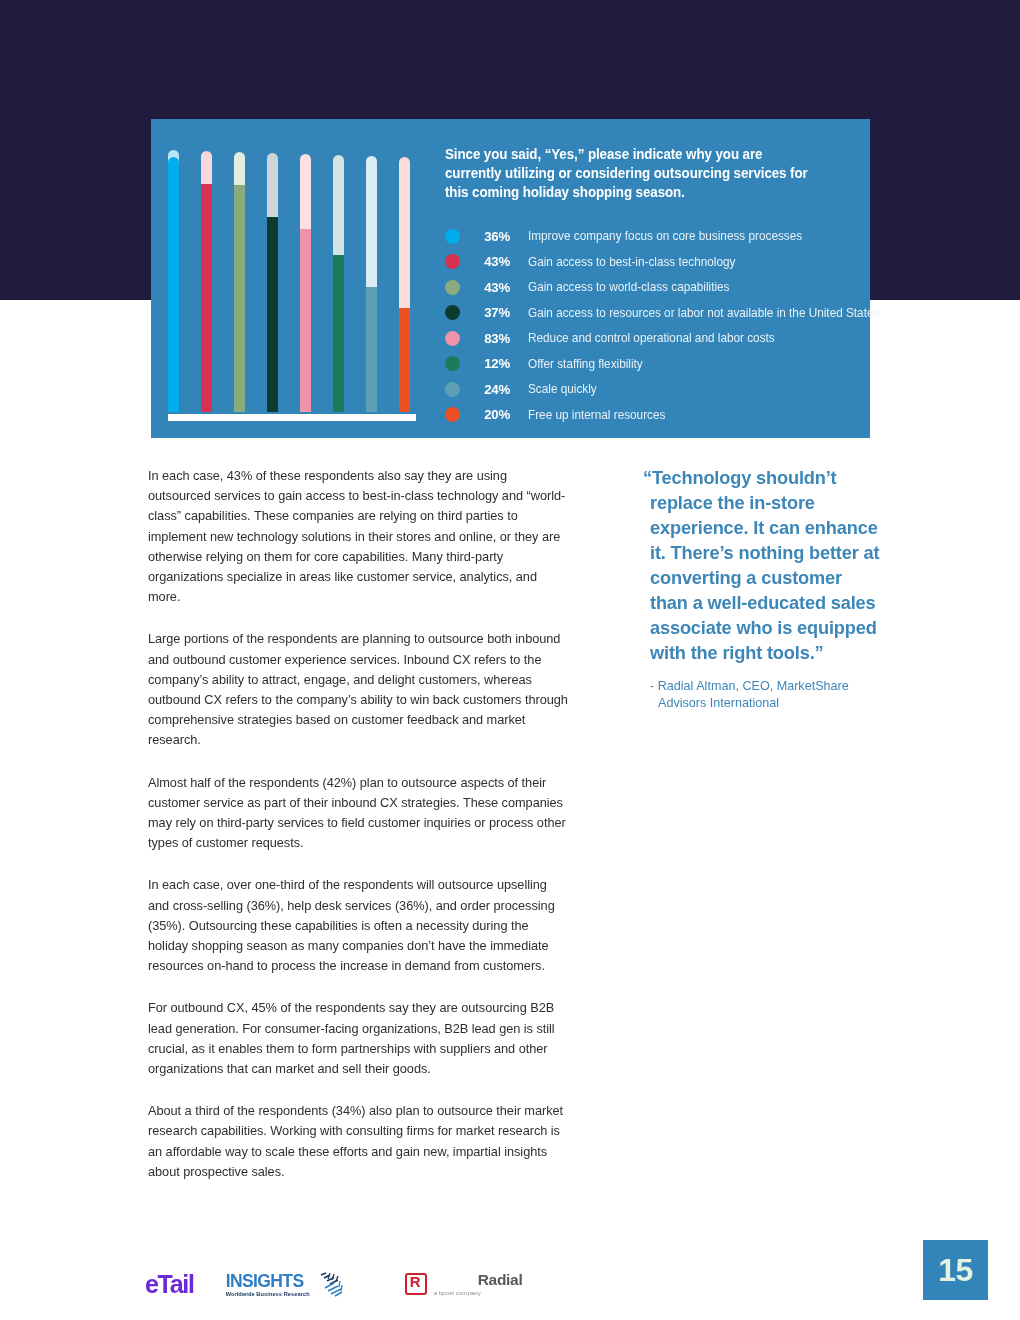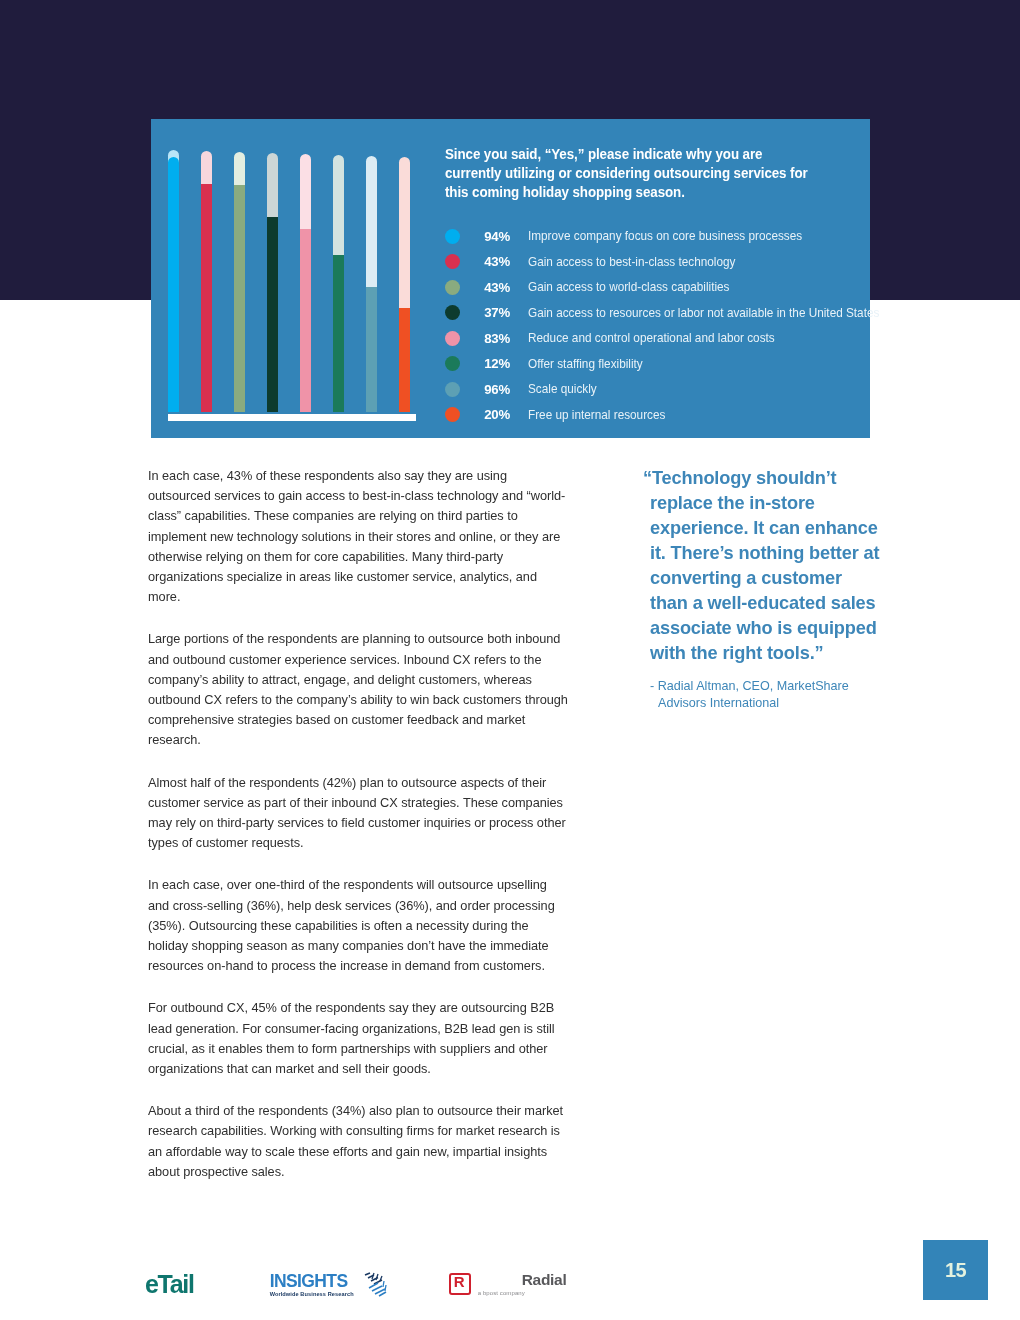--- a/index.html
+++ b/index.html
@@ -208,23 +208,23 @@
     top: 1262px;
     height: 44px;
     display: flex;
     align-items: center;
   }
 
   .logo-etail {
     font-family: "Liberation Sans", sans-serif;
     font-size: 25px;
     font-weight: 700;
-    color: #0f766e;
+    color: #6d28d9;
     letter-spacing: -1.3px;
-    margin-right: 76px;
+    margin-right: 32px;
     line-height: 1;
   }
 
   .logo-insights {
     display: flex;
     align-items: flex-end;
     margin-right: 60px;
   }
   .logo-insights-text { line-height: 1; }
   .logo-insights-main {
@@ -296,21 +296,21 @@
     top: 1240px;
     width: 65px;
     height: 60px;
     background: #3384b8;
     display: flex;
     align-items: center;
     justify-content: center;
   }
   .page-badge-num {
     font-family: "Liberation Sans Narrow", "Liberation Sans", sans-serif;
-    font-size: 20px;
+    font-size: 32px;
     font-weight: 700;
     color: #e4f2df;
     letter-spacing: -0.5px;
   }
 </style>
 </head>
 <body>
 
 <div class="navy-band"></div>
 
@@ -352,21 +352,21 @@
         </div>
       </div>
     <div class="chart-baseline"></div>
   </div>
 
   <div class="chart-text">
     <p class="chart-question">Since you said, “Yes,” please indicate why you are currently utilizing or considering outsourcing services for this coming holiday shopping season.</p>
     <ul class="legend" id="legend-list">
         <li class="legend-row">
           <span class="legend-dot" style="background: rgb(0, 174, 239);"></span>
-          <span class="legend-pct">94%</span>
+          <span class="legend-pct">36%</span>
           <span class="legend-label">Improve company focus on core business processes</span>
         </li>
         <li class="legend-row">
           <span class="legend-dot" style="background: rgb(217, 48, 79);"></span>
           <span class="legend-pct">43%</span>
           <span class="legend-label">Gain access to best-in-class technology</span>
         </li>
         <li class="legend-row">
           <span class="legend-dot" style="background: rgb(138, 171, 127);"></span>
           <span class="legend-pct">43%</span>
@@ -382,21 +382,21 @@
           <span class="legend-pct">83%</span>
           <span class="legend-label">Reduce and control operational and labor costs</span>
         </li>
         <li class="legend-row">
           <span class="legend-dot" style="background: rgb(27, 122, 90);"></span>
           <span class="legend-pct">12%</span>
           <span class="legend-label">Offer staffing flexibility</span>
         </li>
         <li class="legend-row">
           <span class="legend-dot" style="background: rgb(93, 160, 180);"></span>
-          <span class="legend-pct">96%</span>
+          <span class="legend-pct">24%</span>
           <span class="legend-label">Scale quickly</span>
         </li>
         <li class="legend-row">
           <span class="legend-dot" style="background: rgb(239, 80, 35);"></span>
           <span class="legend-pct">20%</span>
           <span class="legend-label">Free up internal resources</span>
         </li>
       </ul>
   </div>
 

